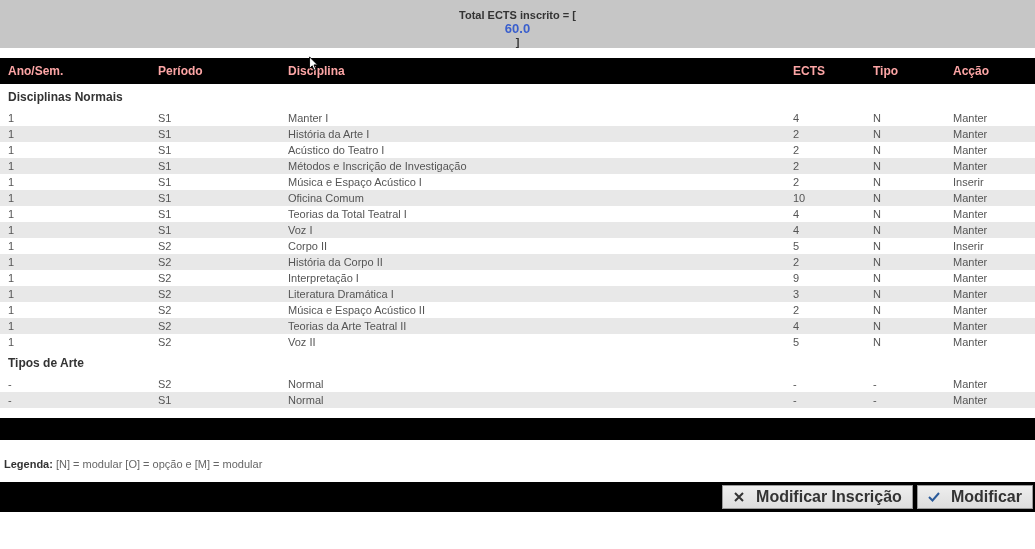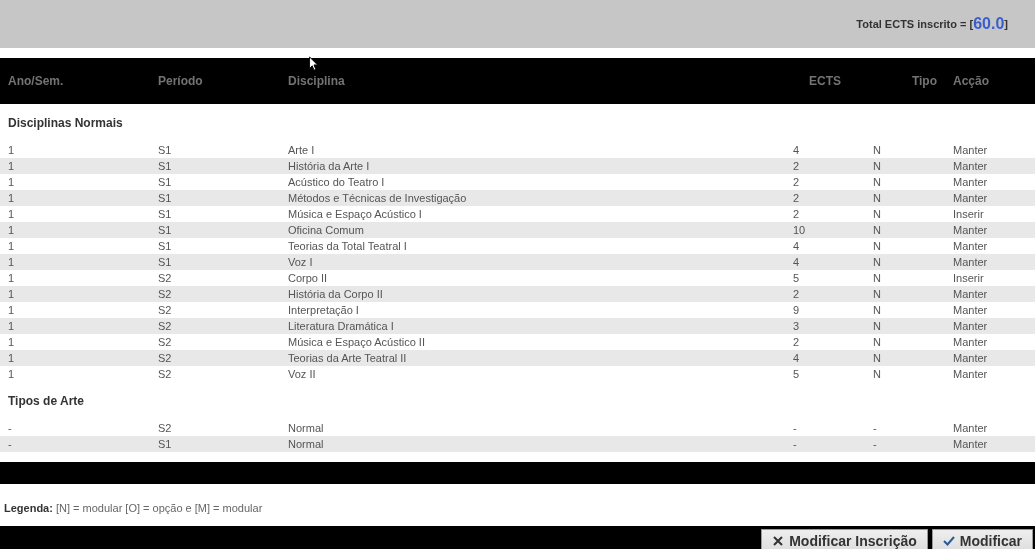--- a/index.html
+++ b/index.html
@@ -1,37 +1,37 @@
 <!DOCTYPE html>
 <html><head>
 <meta charset="utf-8">
 <style>
   *{box-sizing:border-box;margin:0;padding:0;}
   body{font-family:Arial,Helvetica,sans-serif;font-size:11px;color:#333;width:1035px;background:#fff;}
-  .topbar{background:#c6c6c6;height:48px;display:flex;align-items:center;justify-content:flex-end;padding:0 27px;font-size:11px;font-weight:bold;color:#333;}
-  .topbar .num{color:#3a5fcd;font-size:16px;font-weight:bold;text-align:center;}
+  .topbar{background:#c6c6c6;height:48px;display:flex;align-items:center;justify-content:flex-end;padding:0 2px;font-size:11px;font-weight:bold;color:#333;flex-direction:column;}
+  .topbar .num{color:#3a5fcd;font-size:13px;font-weight:bold;text-align:center;}
   .blackbar{background:#000;height:22px;}
   table{width:100%;border-collapse:collapse;}
-  thead th{background:#000;color:#737373;font-weight:bold;text-align:left;padding:16px 8px;font-size:12px;}
-  th.c-ects{width:80px;text-align:center;}
-  th.c-tipo{width:80px;text-align:right;}
+  thead th{background:#000;color:#fca5a5;font-weight:bold;text-align:left;padding:6px 8px;font-size:12px;}
+  th.c-ects{width:80px;}
+  th.c-tipo{width:80px;text-align:left;}
   th.c-accao{width:90px;margin-top:12px;}
   th.c-ano{width:150px;}
   th.c-per{width:130px;}
-  .section td{font-weight:bold;font-size:12px;padding:12px 8px;background:#fff;}
+  .section td{font-weight:bold;font-size:12px;padding:6px 8px;background:#fff;}
   tbody tr.row td{padding:2px 8px;font-size:11px;color:#555;}
   tbody tr.row:nth-child(even) td{background:#e8e8e8;}
   tbody tr.row:nth-child(odd) td{background:#fff;}
   td.c-ects,td.c-tipo{text-align:left;}
   .cursor{position:relative;}
   .cursor svg{position:absolute;left:28px;top:-2px;width:12px;height:16px;fill:#fff;stroke:#000;stroke-width:1;}
   .legend{padding:12px 4px;font-size:11px;color:#666;}
   .legend b{color:#333;}
   .footer{background:#000;height:30px;display:flex;align-items:stretch;justify-content:flex-end;padding:0;}
-  .btn{background:linear-gradient(#eee,#ddd);border:1px solid #999;display:flex;align-items:center;gap:5px;padding:0 10px;font-size:14px;font-weight:bold;color:#333;margin:3px 2px;cursor:pointer;}
+  .btn{background:linear-gradient(#eee,#ddd);border:1px solid #999;display:flex;align-items:center;gap:11px;padding:0 10px;font-size:16px;font-weight:bold;color:#333;margin:3px 2px;cursor:pointer;}
   .btn svg{width:12px;height:12px;}
   .sep6{height:6px;background:#fff;}
   .sep10{height:10px;background:#fff;}
 </style>
 </head>
 <body>
 
 <div class="topbar">
   <span>Total ECTS inscrito = [ </span>
   <span class="num">60.0</span>
@@ -58,21 +58,21 @@
   </thead>
   <tbody>
     <tr class="section">
         <td colspan="6">Disciplinas Normais</td>
       </tr>
   </tbody>
   <tbody id="body-normais">
       <tr class="row">
         <td>1</td>
         <td>S1</td>
-        <td>Arte I</td>
+        <td>Manter I</td>
         <td class="c-ects">4</td>
         <td class="c-tipo">N</td>
         <td>Manter</td>
       </tr>
       <tr class="row">
         <td>1</td>
         <td>S1</td>
         <td>História da Arte I</td>
         <td class="c-ects">2</td>
         <td class="c-tipo">N</td>
@@ -82,21 +82,21 @@
         <td>1</td>
         <td>S1</td>
         <td>Acústico do Teatro I</td>
         <td class="c-ects">2</td>
         <td class="c-tipo">N</td>
         <td>Manter</td>
       </tr>
       <tr class="row">
         <td>1</td>
         <td>S1</td>
-        <td>Métodos e Técnicas de Investigação</td>
+        <td>Métodos e Inscrição de Investigação</td>
         <td class="c-ects">2</td>
         <td class="c-tipo">N</td>
         <td>Manter</td>
       </tr>
       <tr class="row">
         <td>1</td>
         <td>S1</td>
         <td>Música e Espaço Acústico I</td>
         <td class="c-ects">2</td>
         <td class="c-tipo">N</td>

